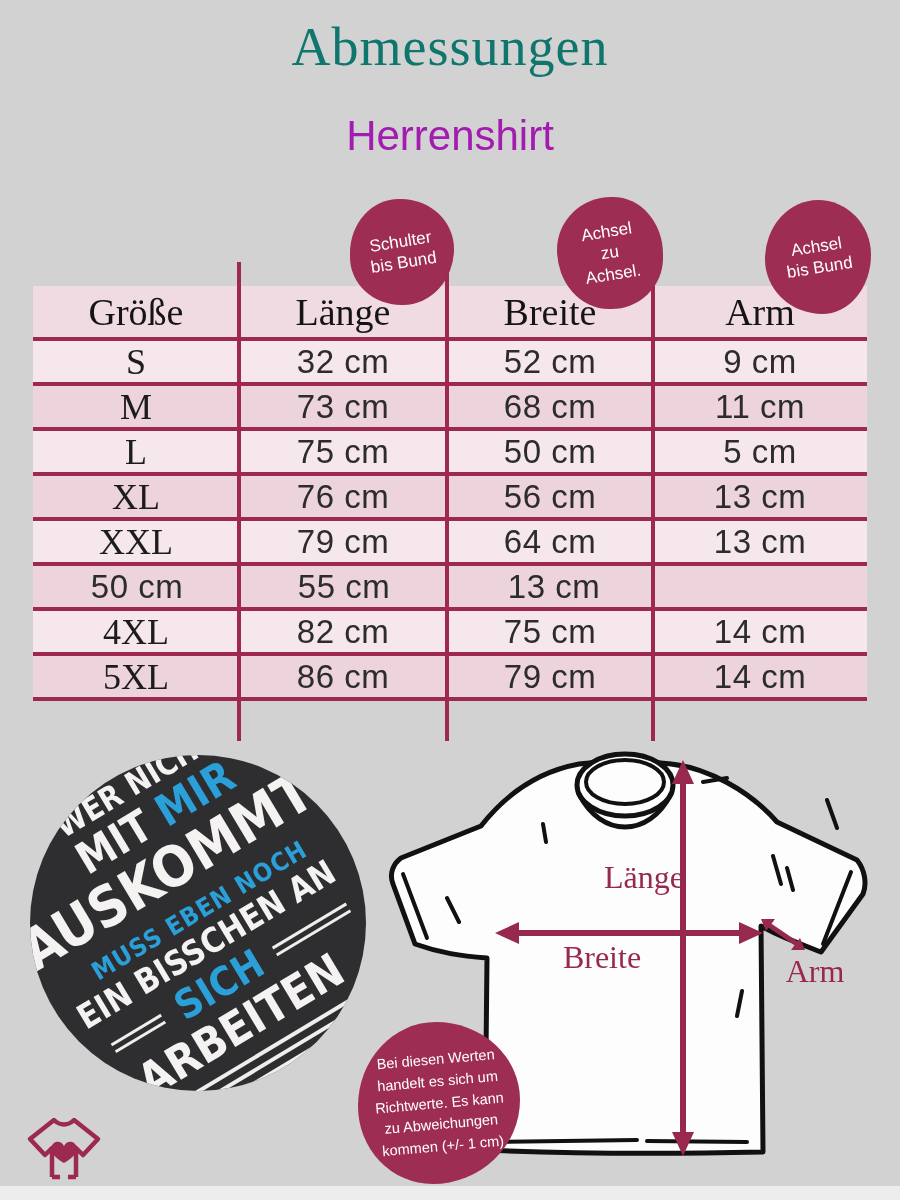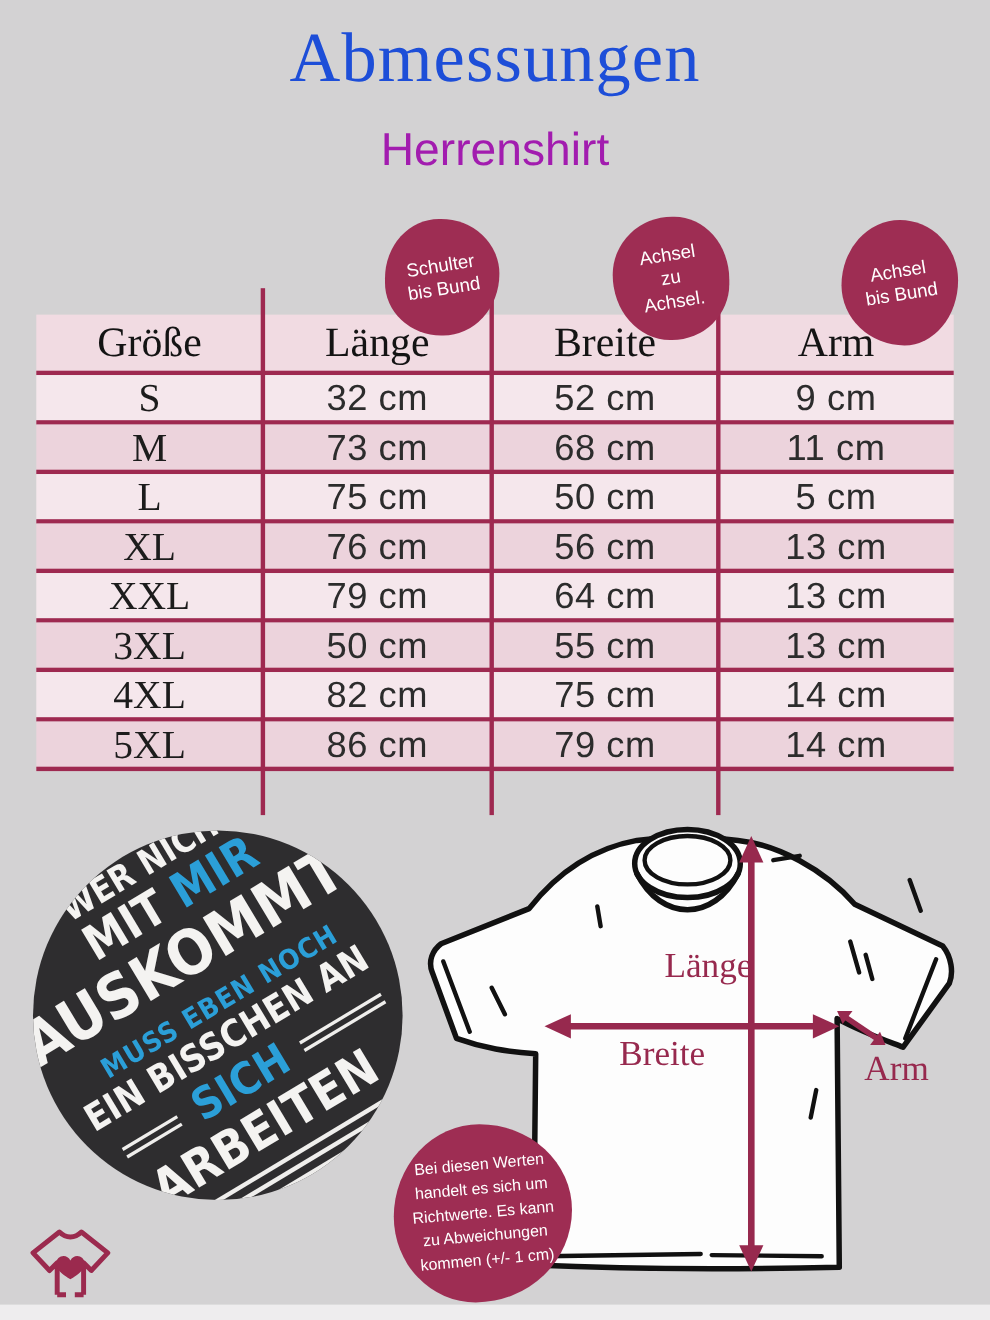--- a/index.html
+++ b/index.html
@@ -1,21 +1,21 @@
 <!DOCTYPE html>
 <html><head>
 <meta charset="utf-8">
 <style>
   * { margin:0; padding:0; box-sizing:border-box; }
   body { width:900px; height:1200px; font-family:"Liberation Sans", sans-serif; }
   .page { position:relative; width:900px; height:1200px; background:#d3d2d3; overflow:hidden; }
 
   
   .title { position:absolute; top:16px; left:0; width:100%; text-align:center;
-           font-family:"Liberation Serif", serif; font-size:64px; color:#1d4ed8; letter-spacing:1px; }
+           font-family:"Liberation Serif", serif; font-size:54px; color:#0f766e; letter-spacing:1px; }
   .subtitle { position:absolute; top:112px; left:0; width:100%; text-align:center;
               font-family:"Liberation Sans", sans-serif; font-size:42px; color:#a21caf; }
 
   
   .stamp { position:absolute; background:#9e2d53; color:#fff; display:flex; flex-direction:column;
            justify-content:center; align-items:center; text-align:center; z-index:5;
            font-family:"Liberation Sans", sans-serif; }
   .stamp .rot { transform:rotate(-9deg); line-height:1.25; }
   .stamp-1 { left:350px; top:199px; width:104px; height:106px; border-radius:48% 52% 50% 50% / 52% 48% 54% 46%; }
   .stamp-2 { left:557px; top:197px; width:106px; height:112px; border-radius:52% 48% 50% 50% / 48% 52% 46% 54%; }
@@ -141,21 +141,20 @@
       <div class="cell c2 vcell">56 cm</div>
       <div class="cell c3 vcell">13 cm</div>
     </div>
     <div class="trow light">
       <div class="cell c0 scell">XXL</div>
       <div class="cell c1 vcell">79 cm</div>
       <div class="cell c2 vcell">64 cm</div>
       <div class="cell c3 vcell">13 cm</div>
     </div>
     <div class="trow dark">
-      <div class="cell c0 scell">3XL</div>
       <div class="cell c1 vcell">50 cm</div>
       <div class="cell c2 vcell">55 cm</div>
       <div class="cell c3 vcell">13 cm</div>
     </div>
     <div class="trow light">
       <div class="cell c0 scell">4XL</div>
       <div class="cell c1 vcell">82 cm</div>
       <div class="cell c2 vcell">75 cm</div>
       <div class="cell c3 vcell">14 cm</div>
     </div>

